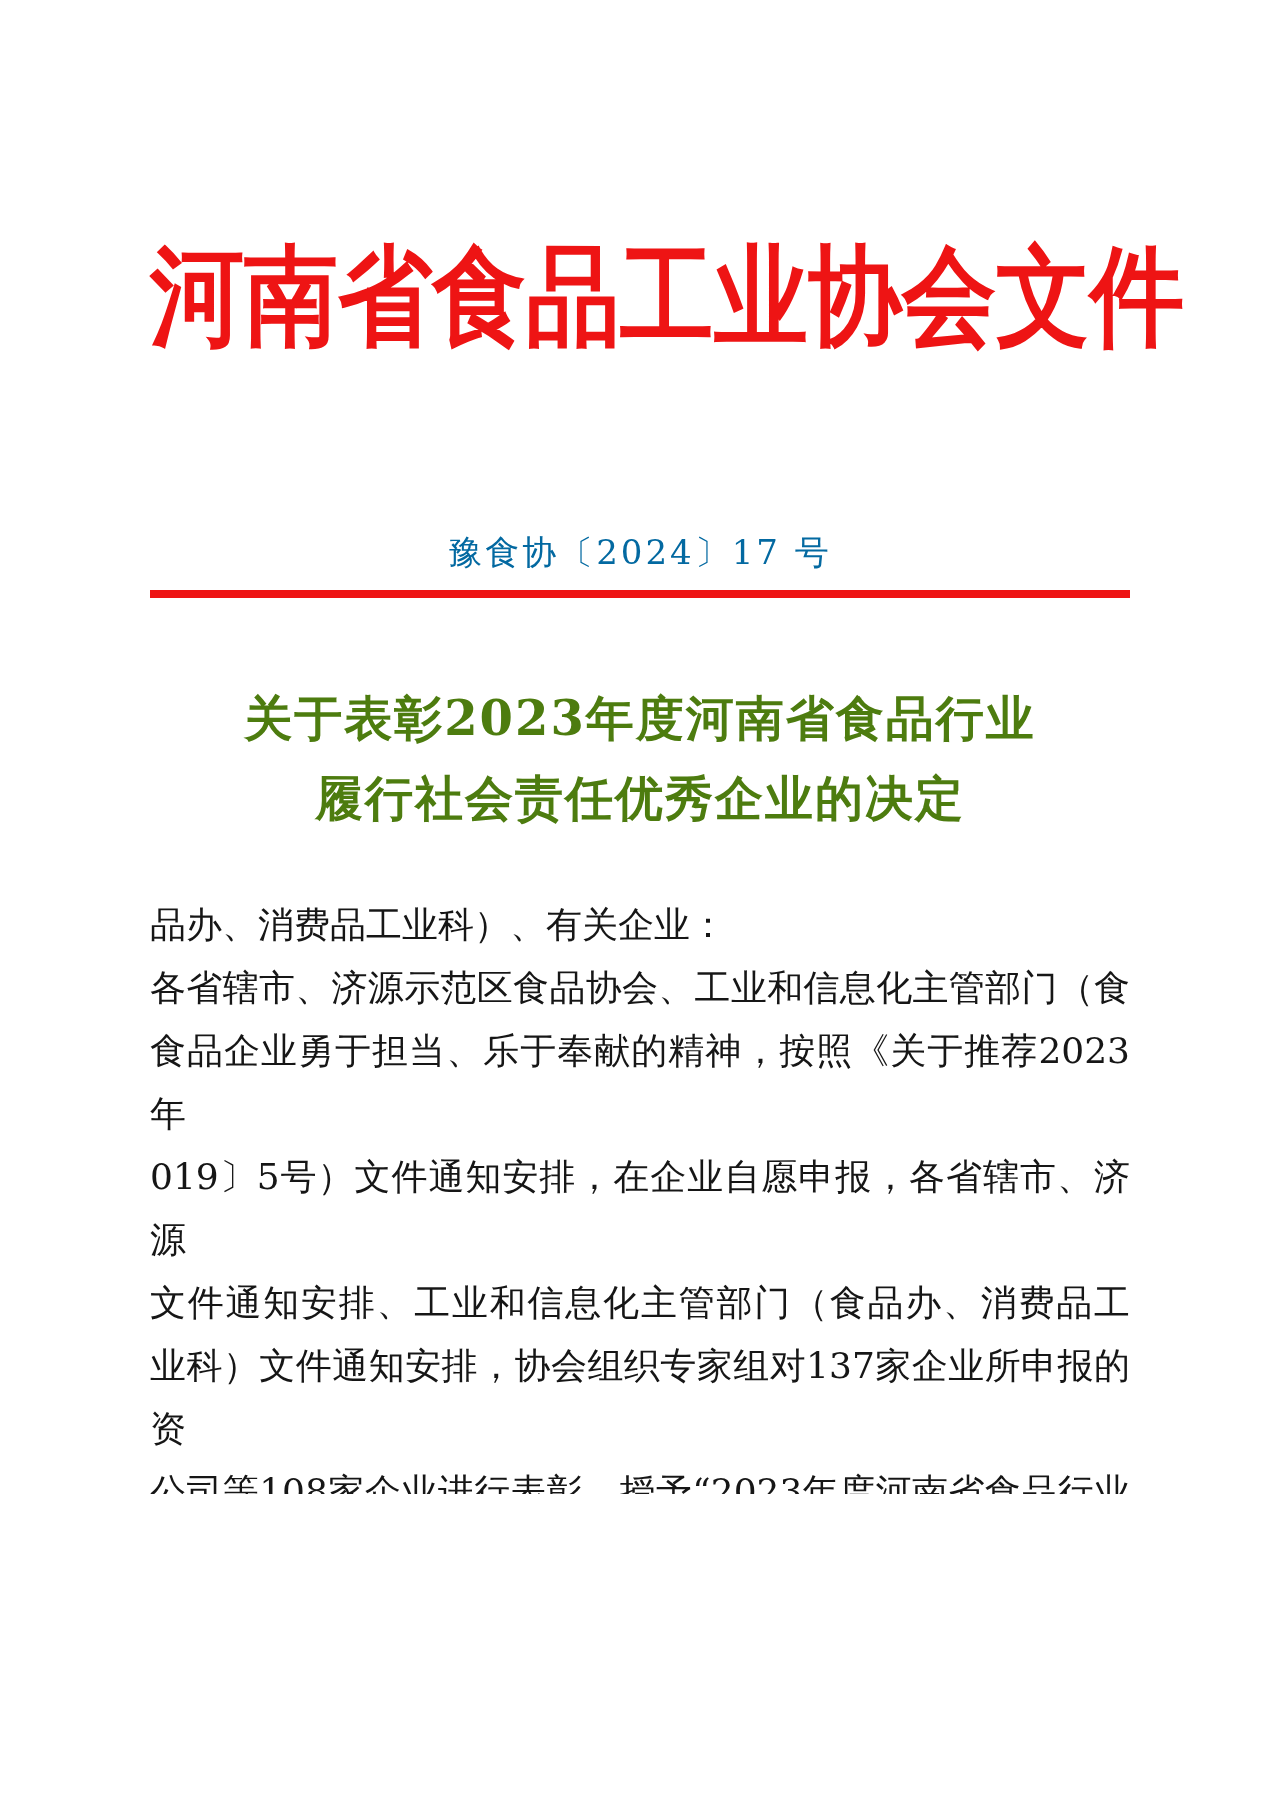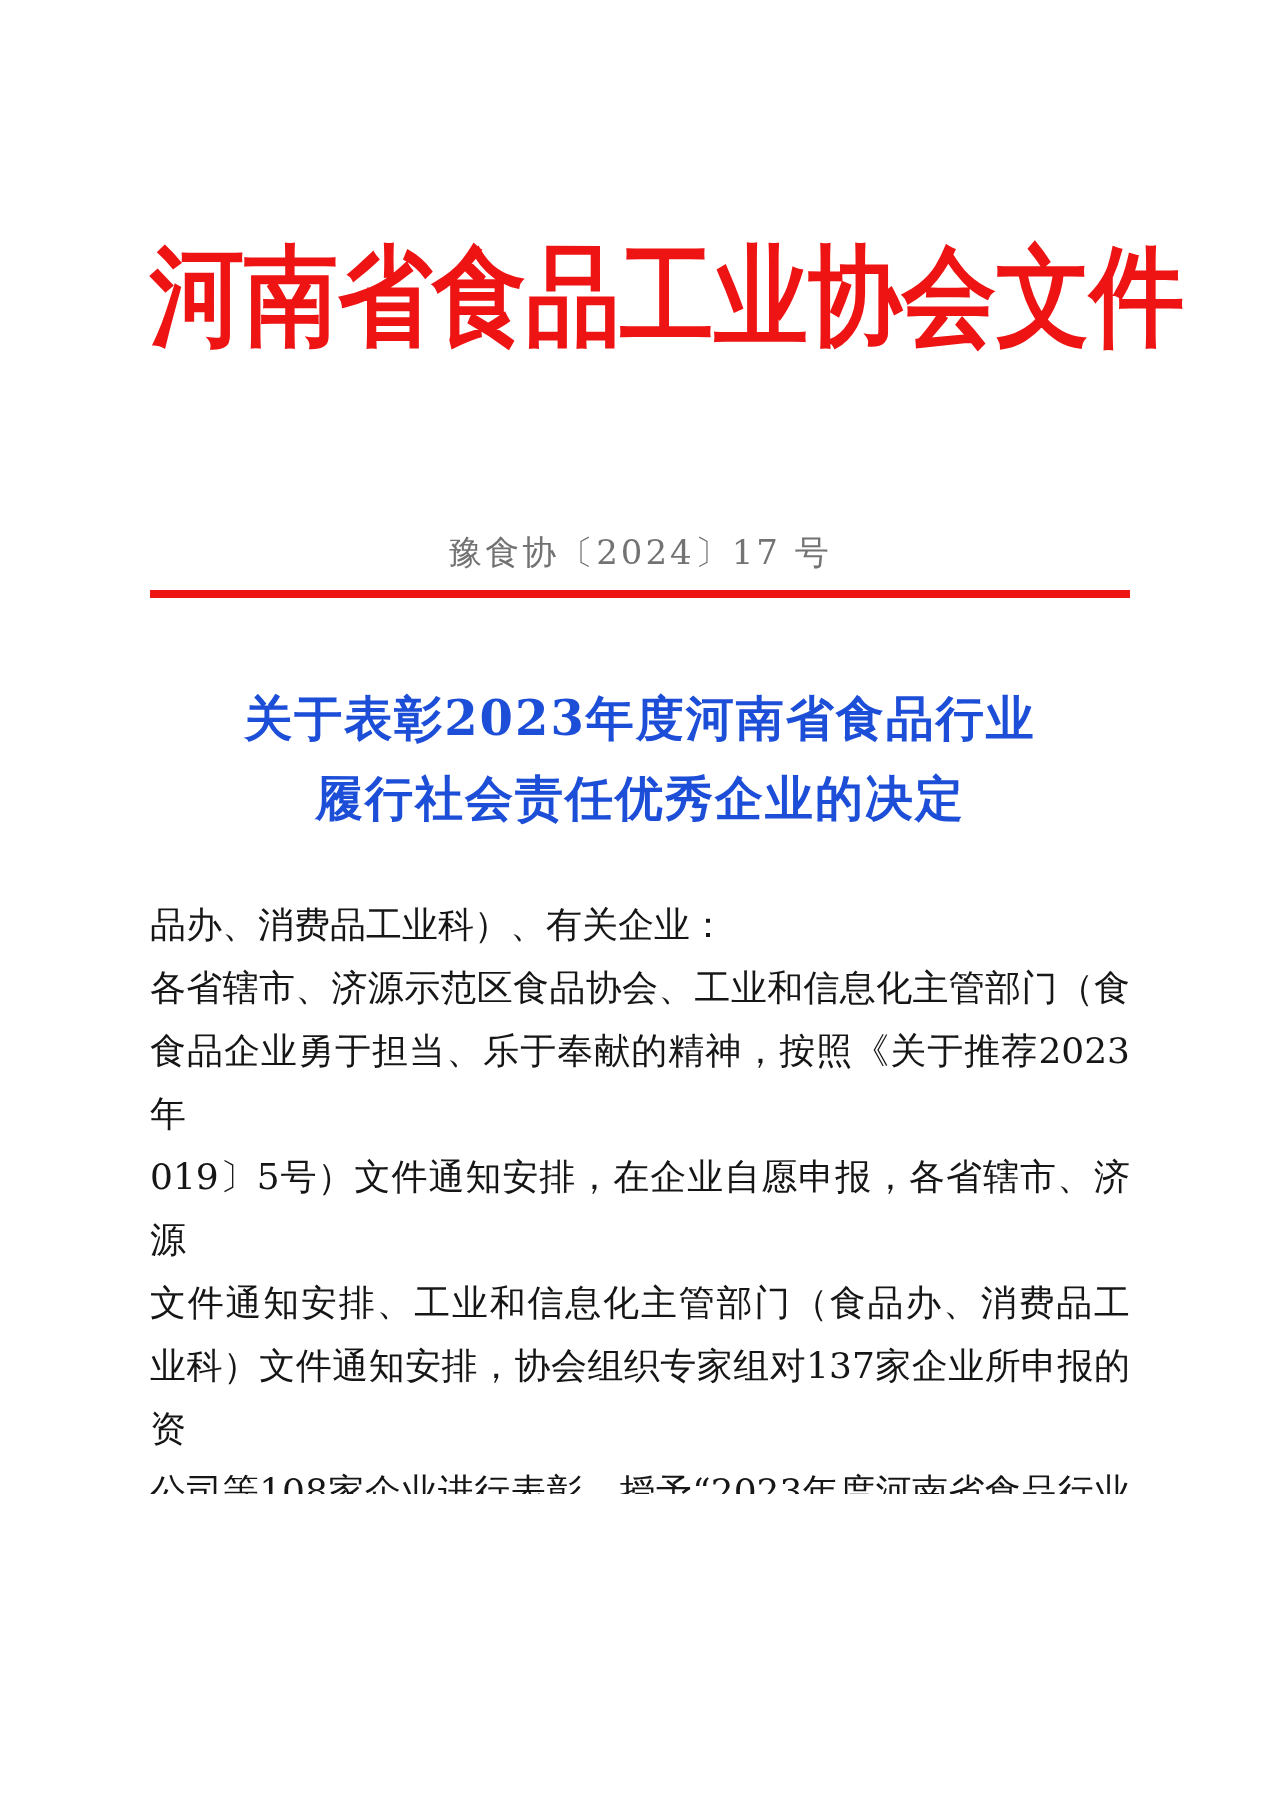--- a/index.html
+++ b/index.html
@@ -26,35 +26,35 @@
     line-height: 1.04;
     font-weight: bold;
     white-space: nowrap;
     letter-spacing: 0px;
     transform: scaleY(1.16);
     transform-origin: center;
   }
   .doc-number {
     margin-top: 186px;
     text-align: center;
-    color: #737373;
+    color: #0369a1;
     font-size: 34px;
     line-height: 40px;
     letter-spacing: 3px;
   }
   .red-rule {
     margin-top: 18px;
     height: 8px;
     width: 100%;
     background: var(--rule-red);
   }
   .doc-title {
     margin-top: 80px;
     text-align: center;
-    color: #1d4ed8;
+    color: #4d7c0f;
     font-weight: bold;
     font-size: 48px;
     letter-spacing: 2px;
   }
   .title-line { line-height: 80px; }
   .body-block {
     margin-top: 55px;
     color: var(--body-text);
     font-size: 36px;
   }

